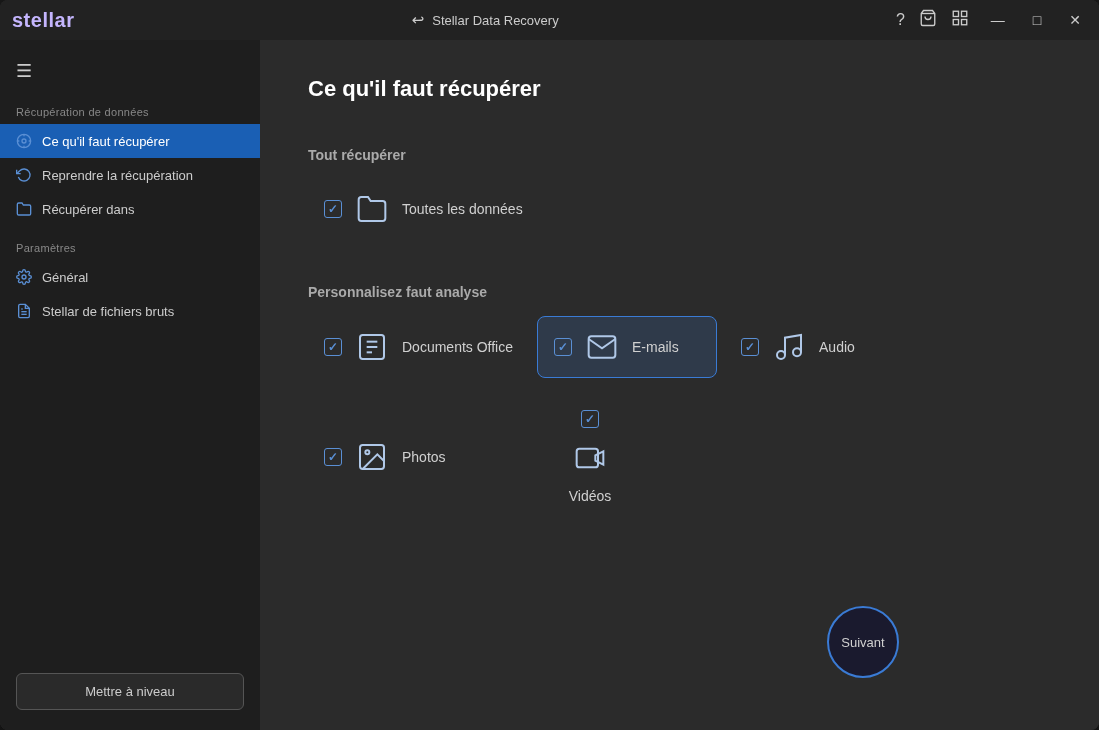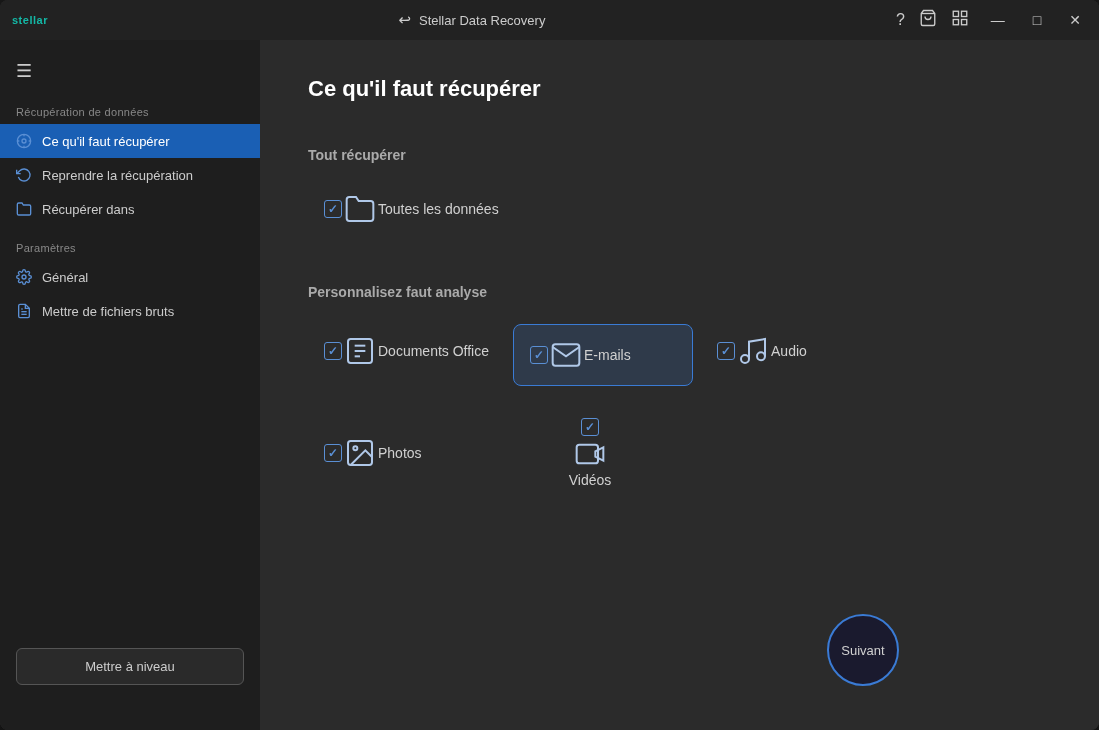--- a/index.html
+++ b/index.html
@@ -32,22 +32,22 @@
       justify-content: space-between;
       padding: 0 12px;
       flex-shrink: 0;
     }
     .titlebar-left {
       display: flex;
       align-items: center;
       gap: 8px;
     }
     .logo-text {
-      color: #14b8a6;
-      font-size: 11px;
+      color: #c4b5fd;
+      font-size: 20px;
       font-weight: 600;
       letter-spacing: 0.5px;
     }
     .titlebar-center {
       display: flex;
       align-items: center;
       gap: 8px;
       color: #ccc;
       font-size: 13px;
     }
@@ -104,21 +104,21 @@
     }
     .sidebar-item.active {
       background: #1a5fb4;
       color: #fff;
     }
     .sidebar-item svg {
       flex-shrink: 0;
     }
     .sidebar-spacer { flex: 1; }
     .upgrade-btn {
-      margin: 29px 16px;
+      margin: 4px 16px;
       background: #2a2a2a;
       border: 1px solid #555;
       color: #ccc;
       padding: 10px;
       border-radius: 6px;
       cursor: pointer;
       font-size: 13px;
       text-align: center;
     }
     
@@ -149,29 +149,29 @@
       font-size: 14px;
       font-weight: 600;
       color: #aaa;
       margin-bottom: 16px;
       margin-top: 45px;
     }
     
     .option-card {
       display: flex;
       align-items: center;
+      gap: 12px;
       padding: 12px 16px;
       border-radius: 8px;
       cursor: pointer;
       min-width: 180px;
     }
     .option-card.highlighted {
       border: 1.5px solid #3a7bd5;
       background: #2f3a4a;
-      margin-top: 8px;
     }
     .option-card.normal {
       border: none;
       background: transparent;
     }
     .checkbox {
       width: 18px;
       height: 18px;
       border: 1.5px solid #5a8fd4;
       border-radius: 3px;
@@ -208,21 +208,21 @@
     }
     .all-data-row {
       margin-bottom: 28px;
     }
     .section-divider {
       margin-bottom: 20px;
     }
     
     .next-btn-wrap {
       position: absolute;
-      bottom: 44px;
+      bottom: 52px;
       right: 200px;
       display: flex;
       align-items: center;
       justify-content: center;
     }
     .next-btn {
       width: 72px;
       height: 72px;
       border-radius: 50%;
       background: #1a1a2e;
@@ -319,21 +319,21 @@
         <span>Général</span>
       </div>
       <div class="sidebar-item">
         <svg width="16" height="16" viewBox="0 0 24 24" fill="none" stroke="#5a8fd4" stroke-width="2">
           <path d="M14 2H6a2 2 0 00-2 2v16a2 2 0 002 2h12a2 2 0 002-2V8z"></path>
           <polyline points="14 2 14 8 20 8"></polyline>
           <line x1="16" y1="13" x2="8" y2="13"></line>
           <line x1="16" y1="17" x2="8" y2="17"></line>
           <polyline points="10 9 9 9 8 9"></polyline>
         </svg>
-        <span>Mettre de fichiers bruts</span>
+        <span>Stellar de fichiers bruts</span>
       </div>
 
       <div class="sidebar-spacer"></div>
 
       <button class="upgrade-btn">Mettre à niveau</button>
     </div>
 
     <div class="content">
       <h1 class="page-title">Ce qu'il faut récupérer</h1>
 

